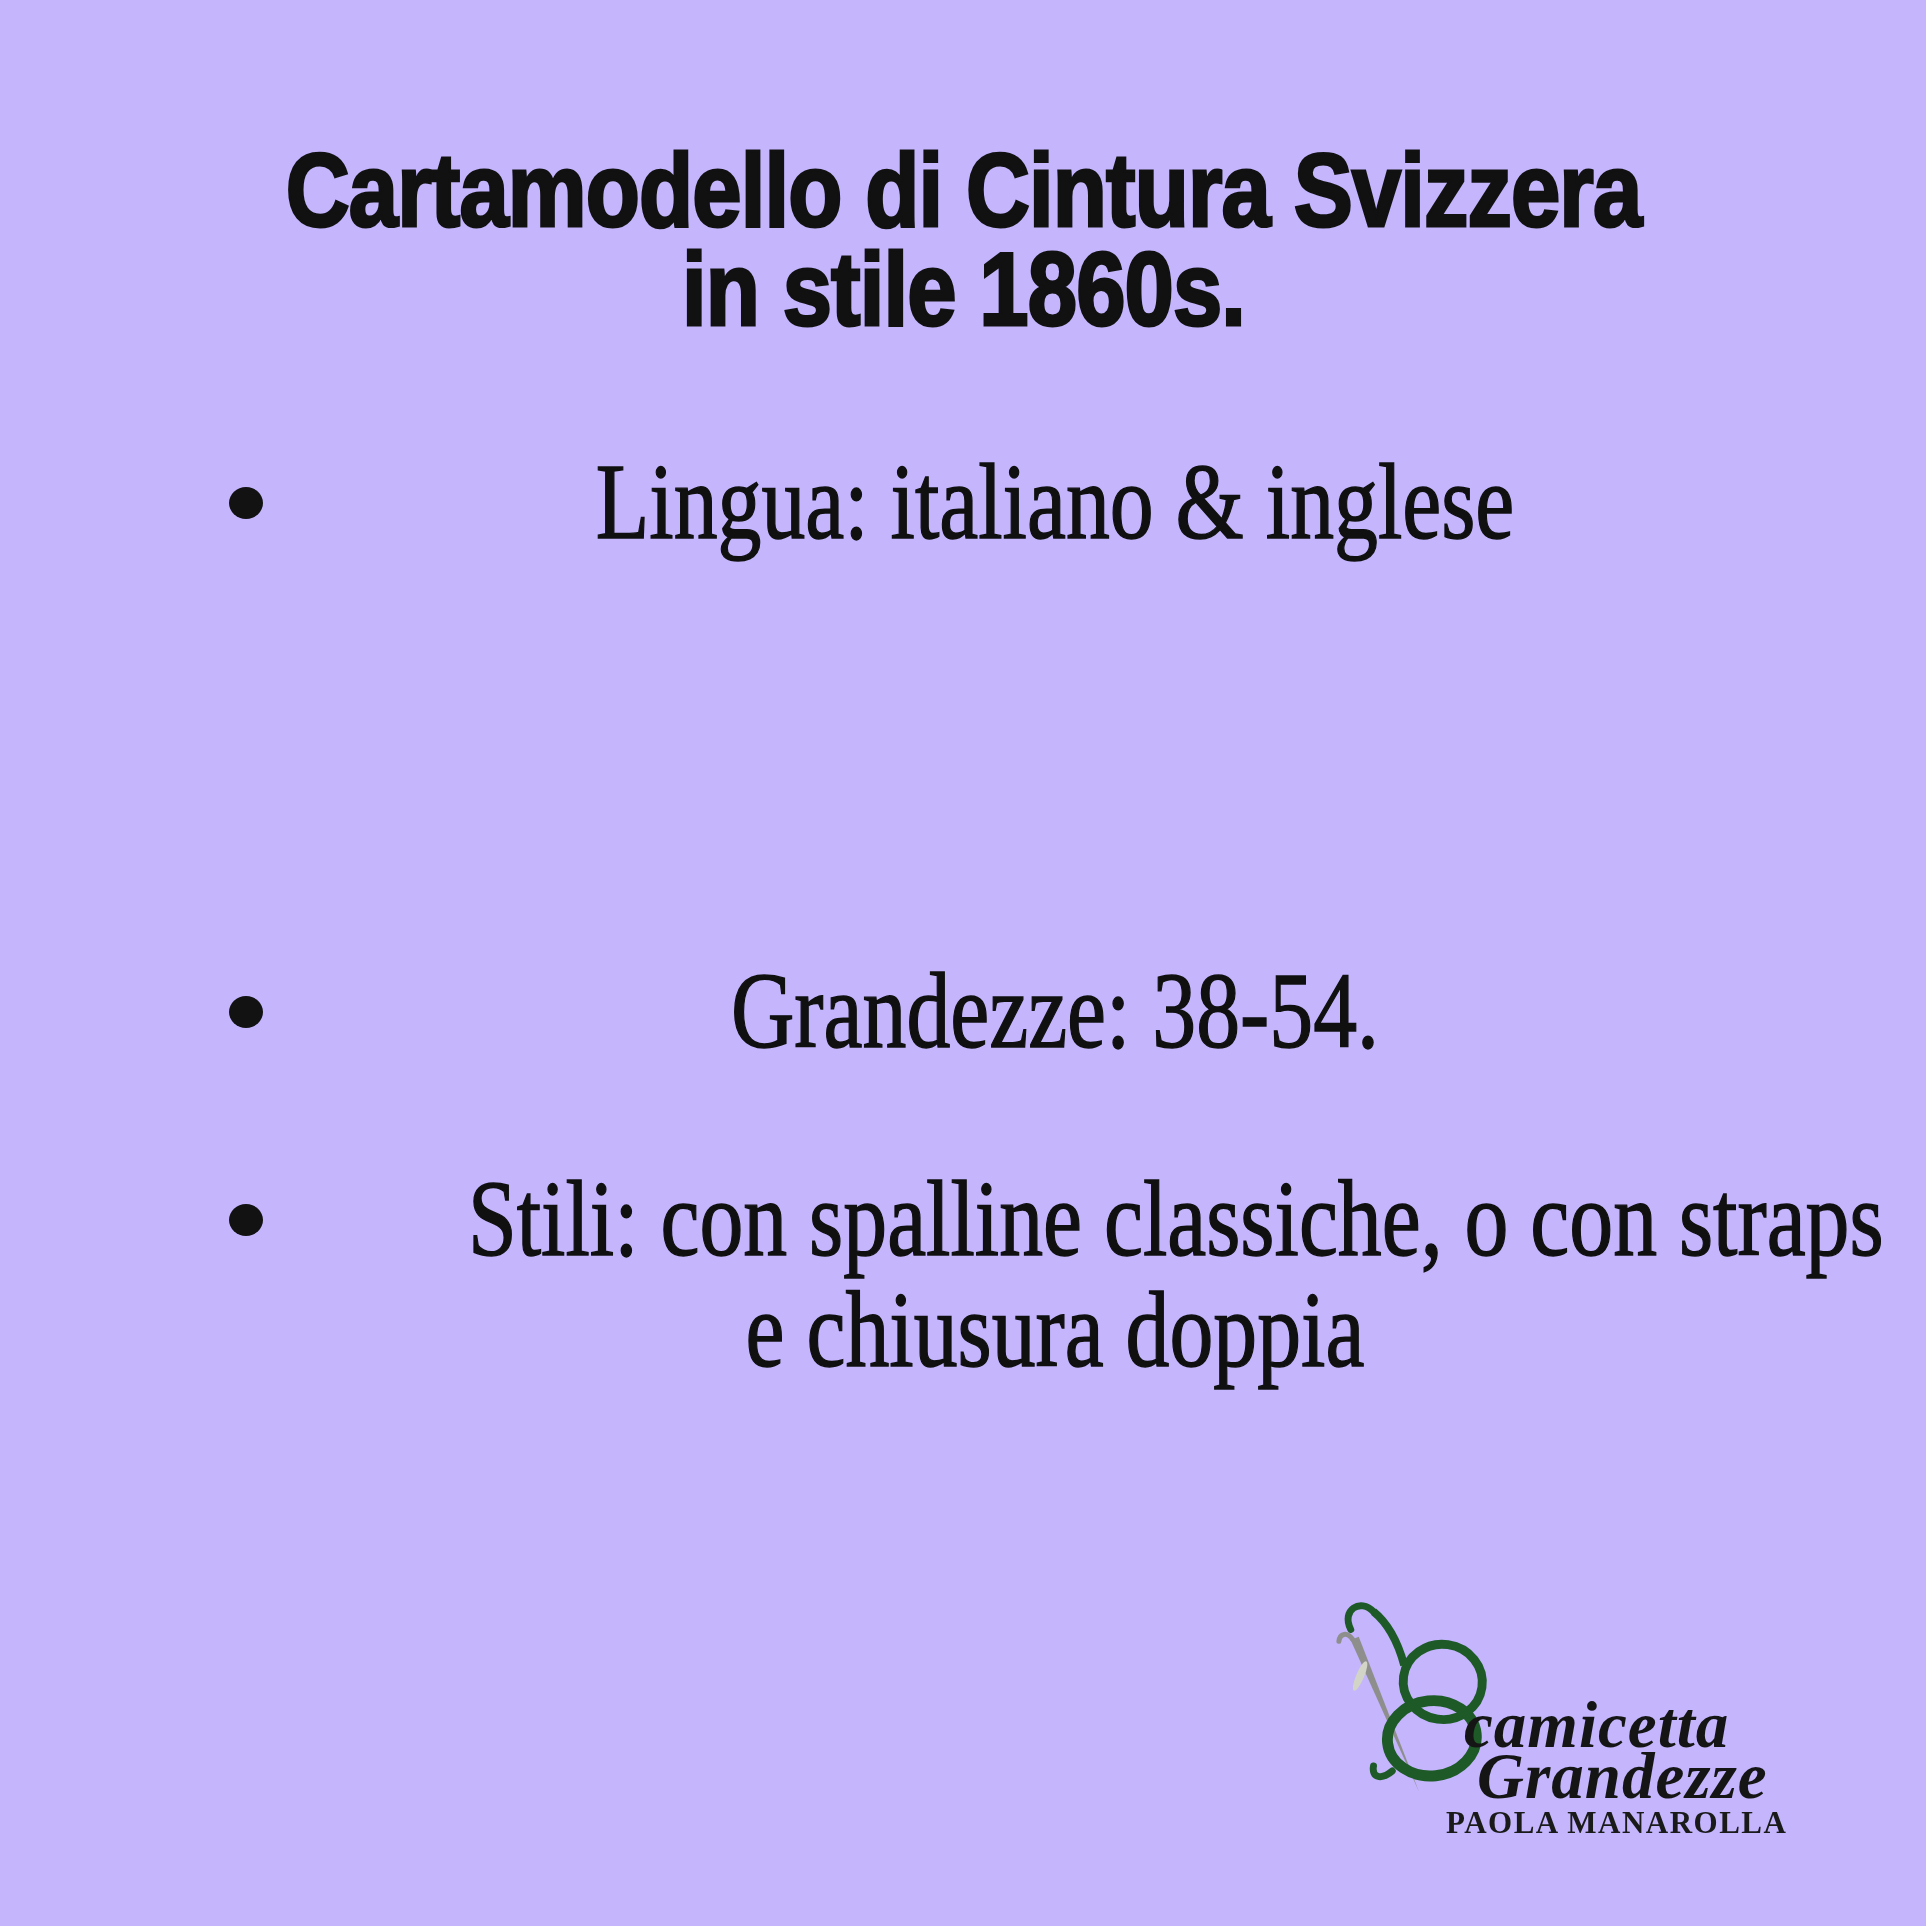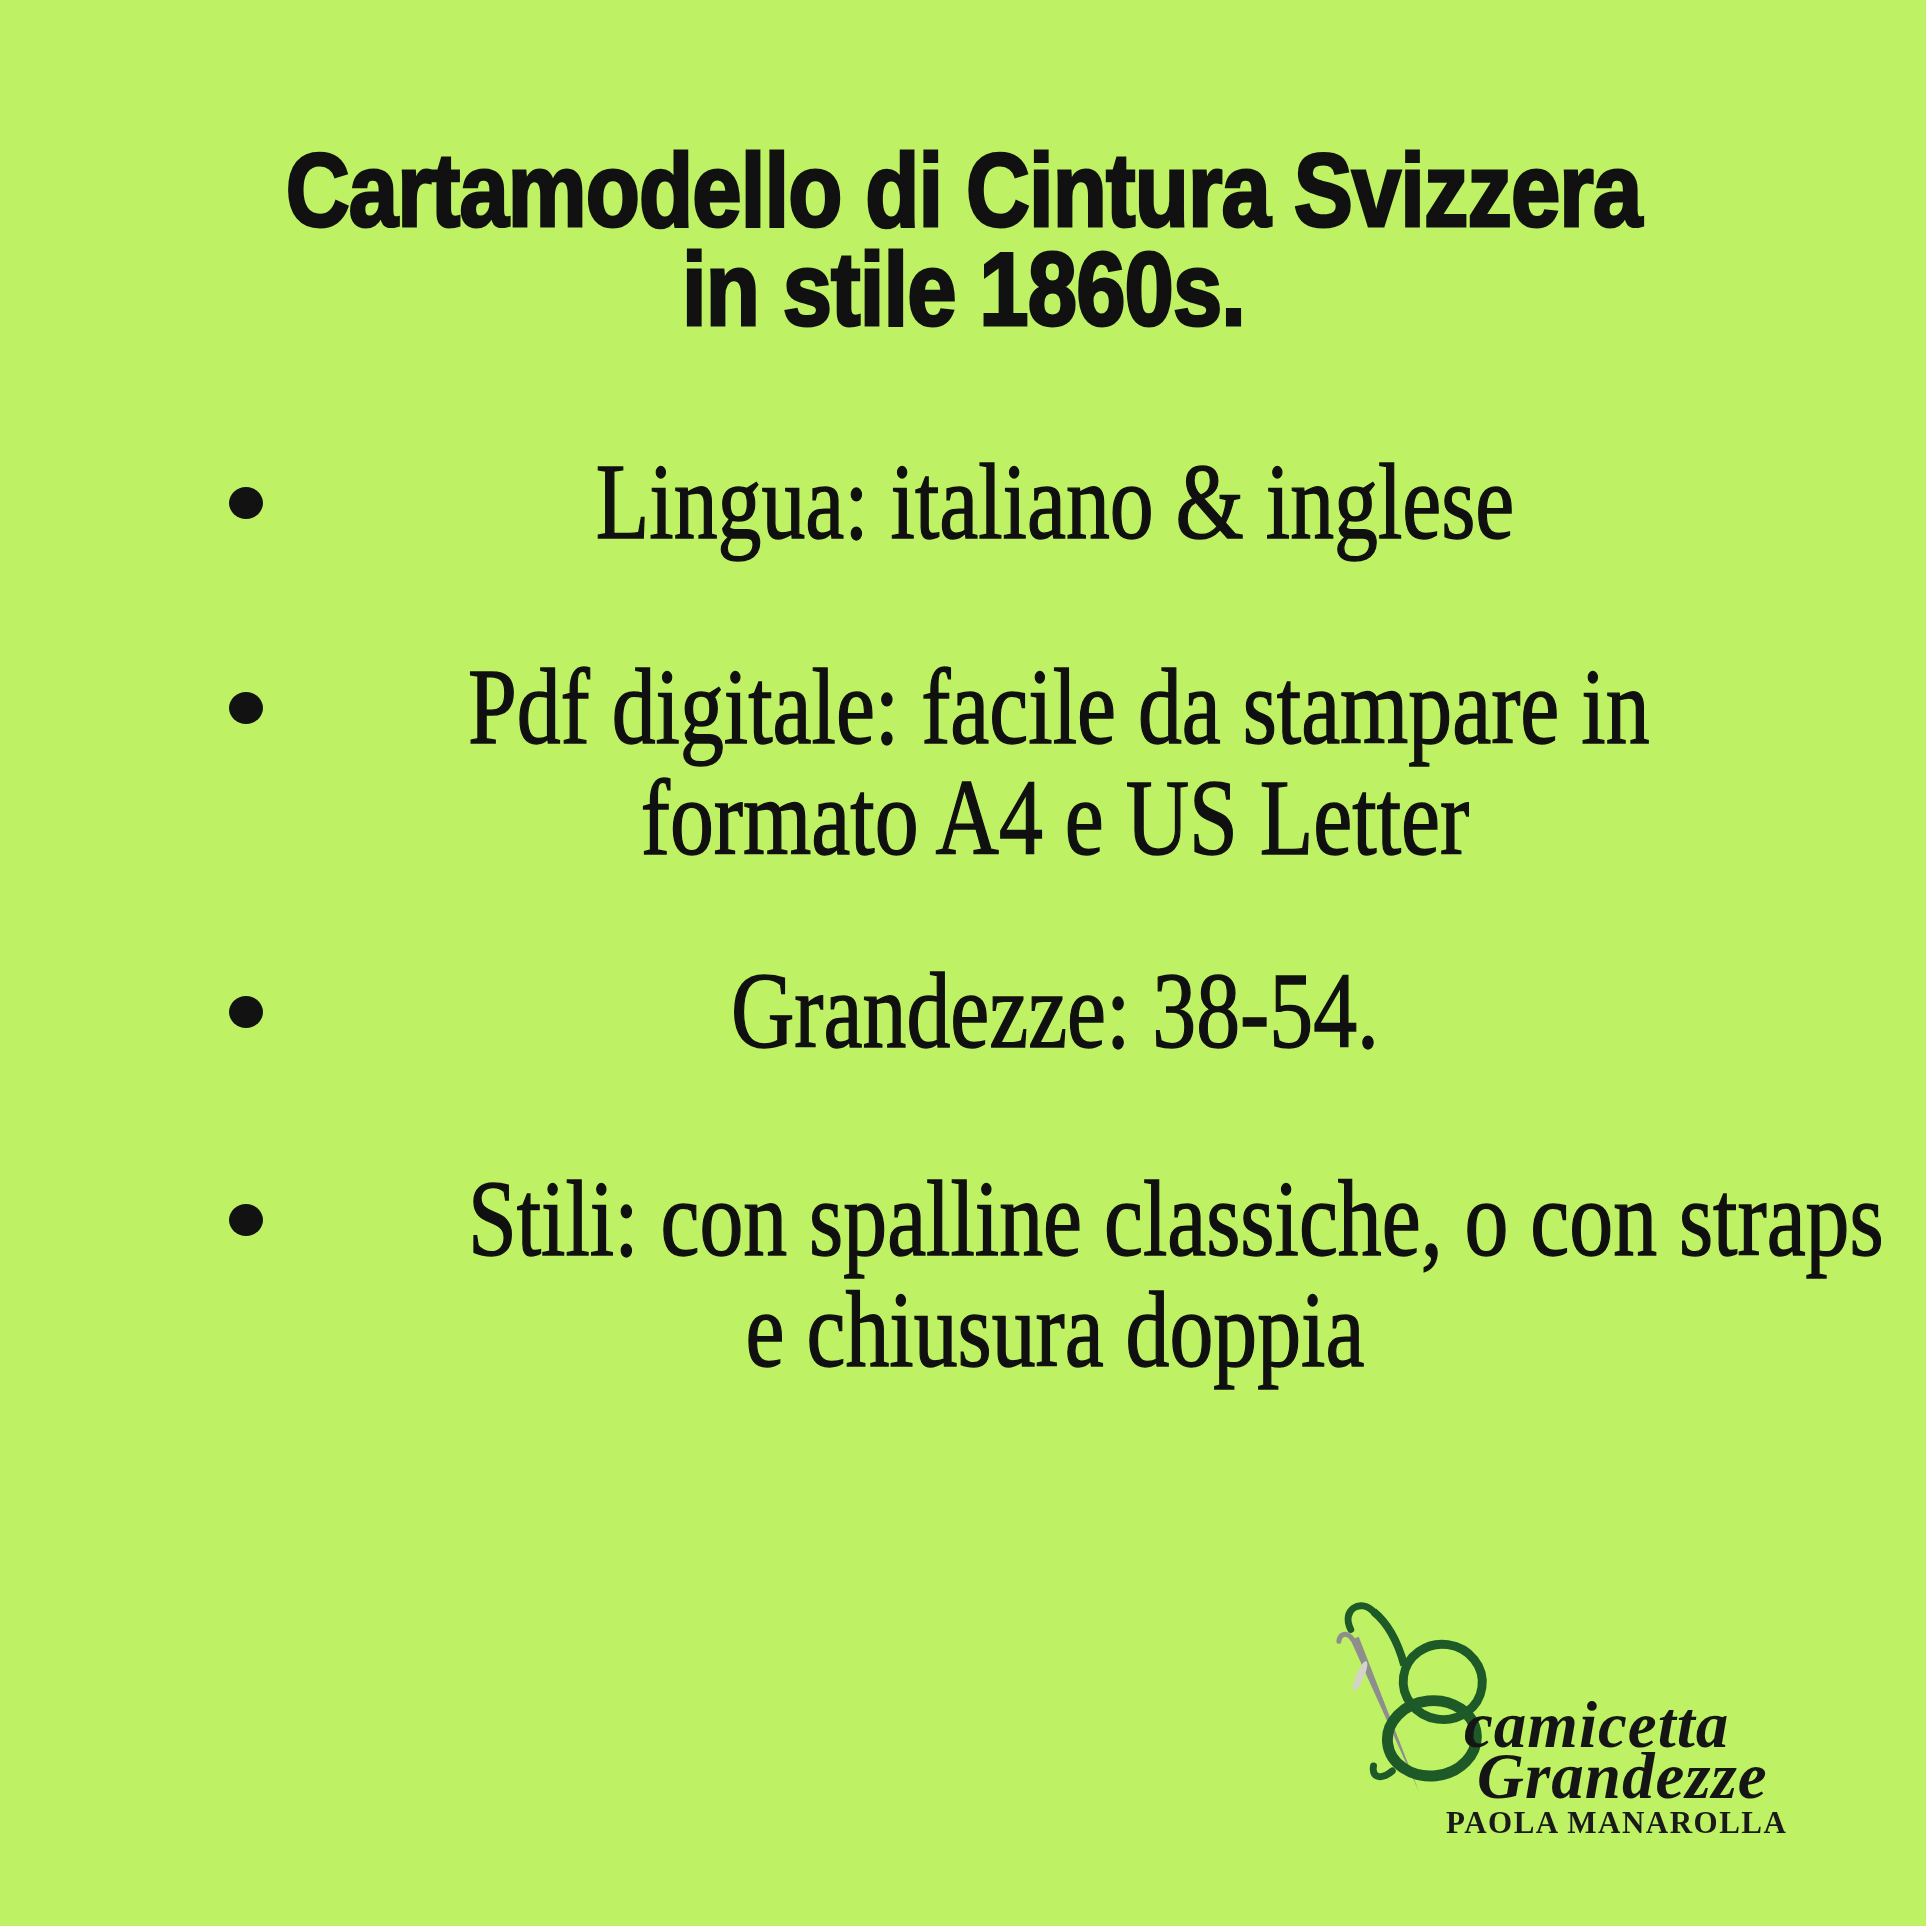--- a/index.html
+++ b/index.html
@@ -2,21 +2,21 @@
 <html><head>
 <meta charset="utf-8">
 <style>
   html, body { margin: 0; padding: 0; }
   body { overflow: hidden; }
 
   .page {
     position: relative;
     width: 1927px;
     height: 1927px;
-    background: #bef264;
+    background: #c4b5fd;
     font-family: "Liberation Serif", serif;
     color: #121212;
   }
 
   
   .title {
     position: absolute;
     top: 141px;
     left: 0;
     width: 100%;
@@ -133,25 +133,20 @@
   <h1 class="title">
     <span class="title-line">Cartamodello di Cintura Svizzera</span>
     <span class="title-line">in stile 1860s.</span>
   </h1>
 
   <ul class="list">
     <li class="item item-1">
       <span class="dot"></span>
       <span class="line">Lingua: italiano &amp; inglese</span>
     </li>
-    <li class="item item-2">
-      <span class="dot"></span>
-      <span class="line">Pdf digitale: facile da stampare in</span>
-      <span class="line">formato A4 e US Letter</span>
-    </li>
     <li class="item item-3">
       <span class="dot"></span>
       <span class="line">Grandezze: 38-54.</span>
     </li>
     <li class="item item-4">
       <span class="dot"></span>
       <span class="line">Stili: con spalline classiche, o con straps</span>
       <span class="line">e chiusura doppia</span>
     </li>
   </ul>

